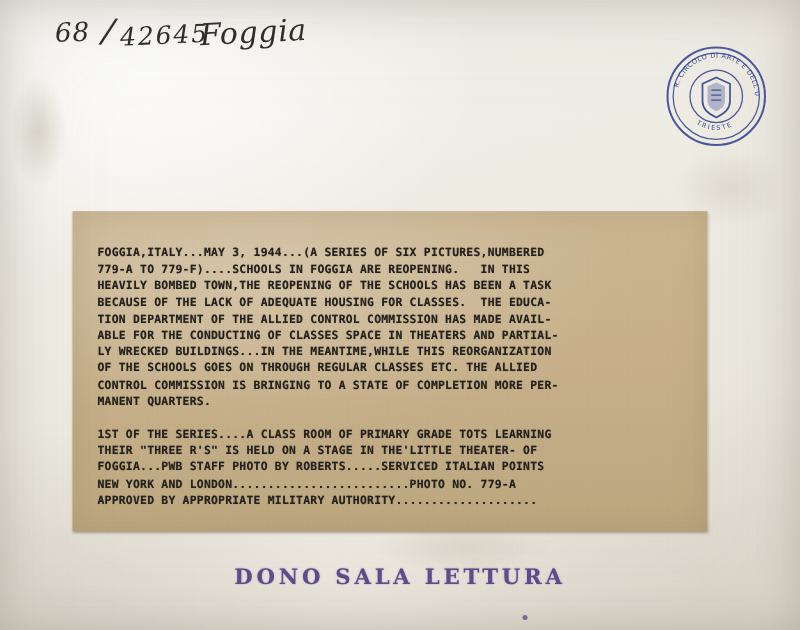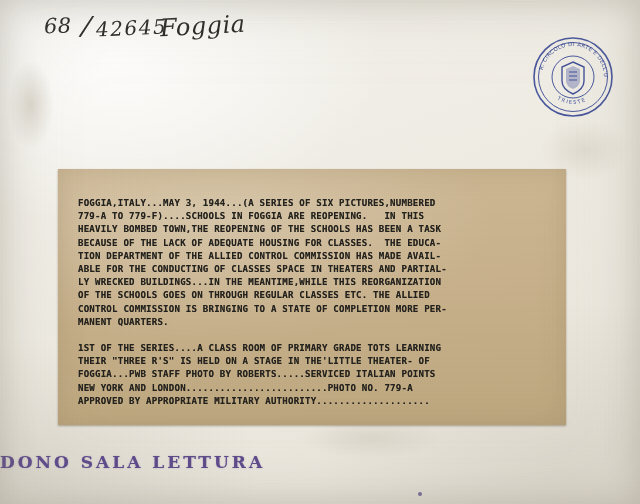--- a/index.html
+++ b/index.html
@@ -114,21 +114,21 @@
     text-shadow: 0 0 0.6px rgba(40,35,25,0.55);
   }
   #para2 { margin-top: 13px; }
 
   
   #dono-stamp {
     position: absolute;
     left: 0;
     right: 0;
     top: 452px;
-    text-align: left;
+    text-align: center;
     color: #5e4a8c;
     font-family: "DejaVu Serif", serif;
     font-weight: 700;
     letter-spacing: 3px;
     text-shadow: 0 0 1.2px rgba(94,74,140,0.55);
   }
   #dono-line1 { font-size: 17px; }
   #dono-line2 { font-size: 17px; margin-top: 7px; letter-spacing: 4px; }
   #dono-dot {
     position: absolute;

